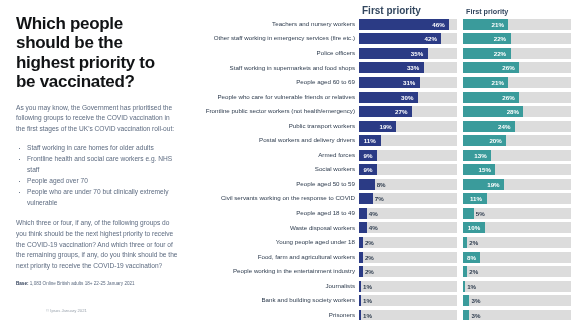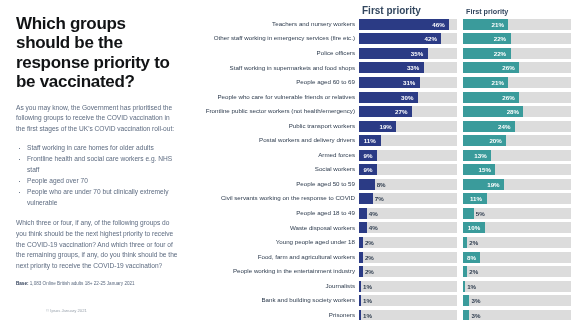--- a/index.html
+++ b/index.html
@@ -162,21 +162,21 @@
   }
   .val-inside{color:#ffffff;}
   .val-outside{color:#2d3b4d;}
 </style>
 </head>
 <body>
 
 <div id="slide">
 
   <div class="left-panel">
-    <h1 class="slide-title">Which groups should be the response priority to be vaccinated?</h1>
+    <h1 class="slide-title">Which people should be the highest priority to be vaccinated?</h1>
     <p class="intro-text">As you may know, the Government has prioritised the following groups to receive the COVID vaccination in the first stages of the UK's COVID vaccination roll-out:</p>
     <ul class="bullet-list" id="bullet-list">
         <li>Staff working in care homes for older adults</li>
         <li>Frontline health and social care workers e.g. NHS staff</li>
         <li>People aged over 70</li>
         <li>People who are under 70 but clinically extremely vulnerable</li>
       </ul>
     <p class="question-text">Which three or four, if any, of the following groups do you think should be the next highest priority to receive the COVID-19 vaccination? And which three or four of the remaining groups, if any, do you think should be the next priority to receive the COVID-19 vaccination?</p>
     <p class="base-text">
       <span class="base-label">Base:</span>

